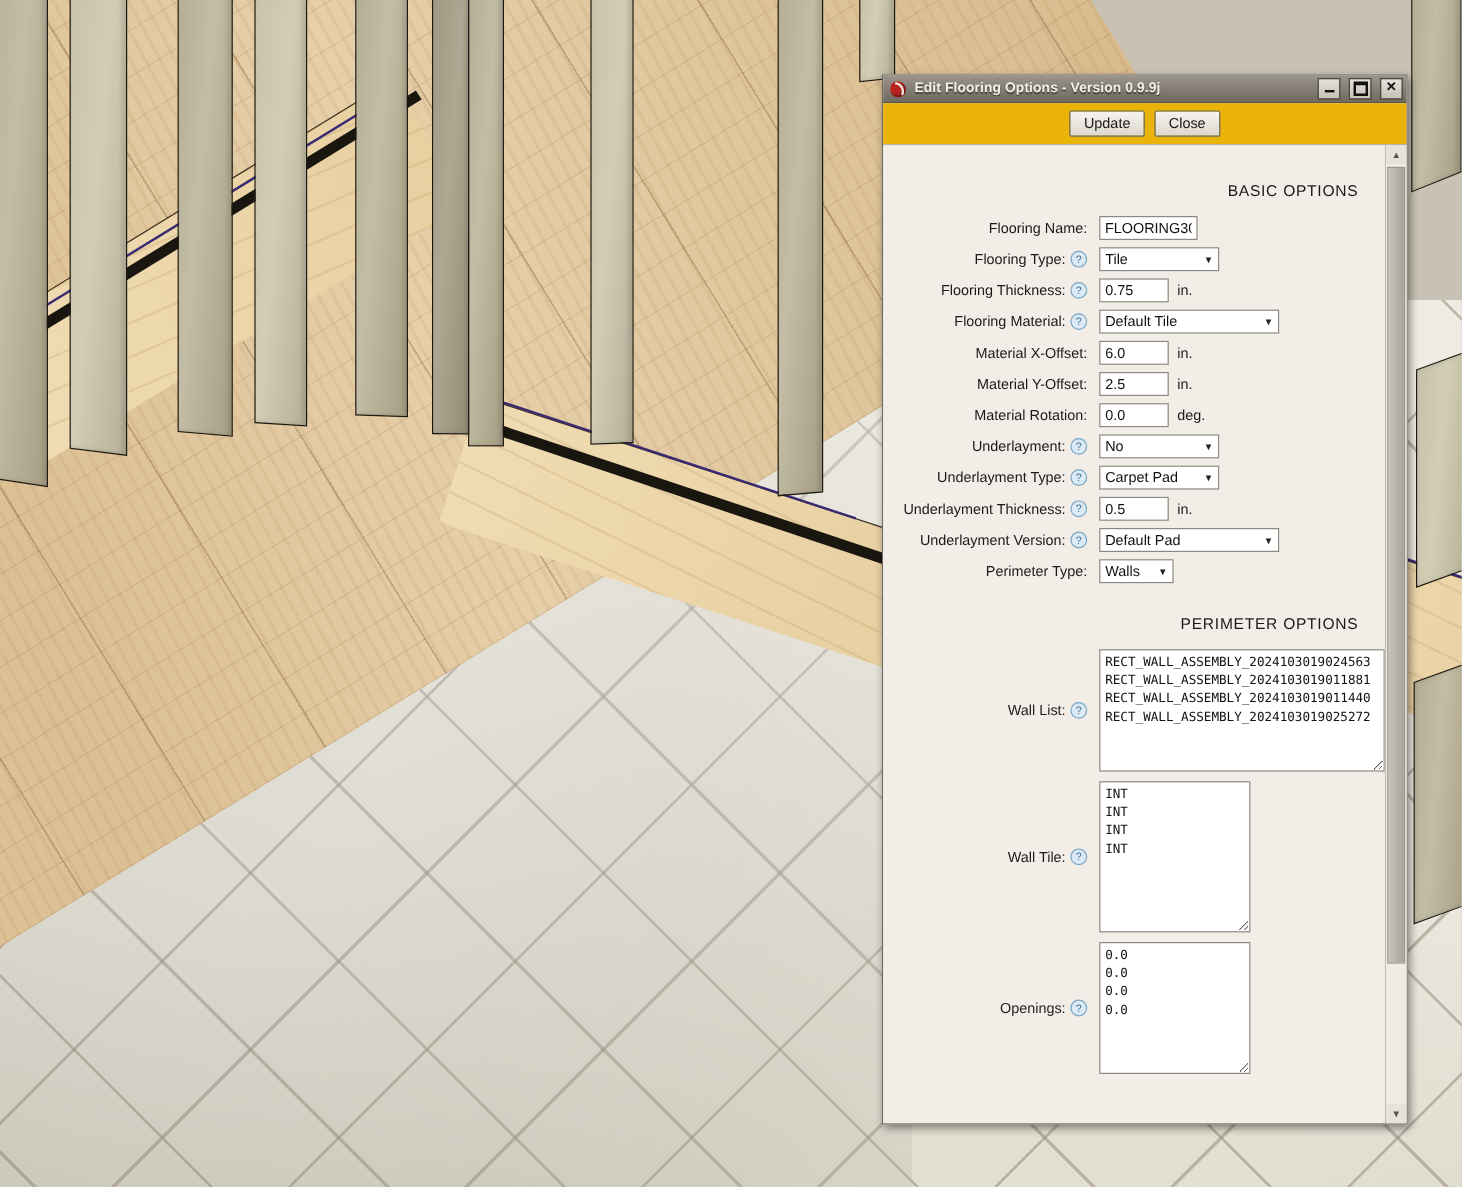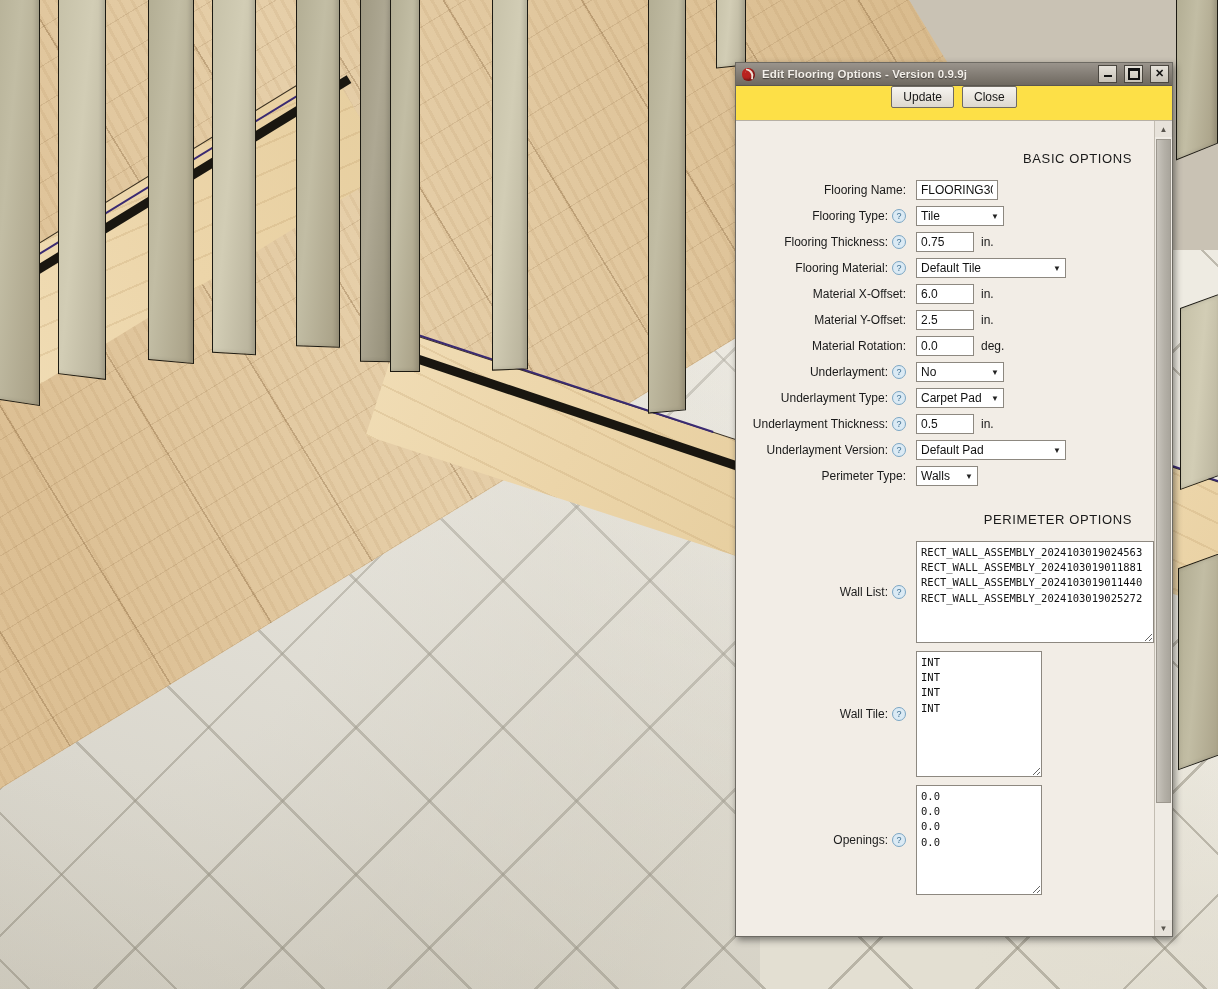--- a/index.html
+++ b/index.html
@@ -109,23 +109,23 @@
     border:1px solid #4a463f;
     display:flex;align-items:center;justify-content:center;
     font-size:10px;line-height:1;color:#111;cursor:pointer;
     font-family:"Liberation Sans", sans-serif;
   }
   .winbtn .gl{display:block;font-size:11px;font-weight:bold;margin-top:-1px;}
   .winbtn.min .gl{margin-top:4px;border-bottom:2px solid #111;width:8px;height:0;}
   .winbtn.max .gl{width:8px;height:7px;border:2px solid #111;border-top-width:3px;}
 
   #toolbar{
-    flex:0 0 34px;background:#fde047;
+    flex:0 0 34px;background:#eab308;
     border-bottom:1px solid #b7b0a4;
-    display:flex;align-items:flex-start;justify-content:center;gap:8px;
+    display:flex;align-items:center;justify-content:center;gap:8px;
   }
   .tbtn{
     background:linear-gradient(180deg,#f6f4f0,#ddd8ce);
     border:1px solid #6f6a62;border-radius:2px;
     padding:3px 11px;font-size:12px;color:#171717;cursor:pointer;
     font-family:"Liberation Sans", sans-serif;
   }
 
   #body-wrap{flex:1 1 auto;display:flex;min-height:0;}
   #content{
@@ -167,21 +167,21 @@
     background:#fff;padding-right:18px;cursor:pointer;
   }
   .selwrap{position:relative;display:inline-block;}
   .selwrap .arw{
     position:absolute;right:5px;top:50%;transform:translateY(-45%);
     font-size:8px;color:#222;pointer-events:none;
   }
 
   .w-name{width:82px;}
   .w-num{width:58px;}
-  .w-sel-med{width:88px;}
+  .w-sel-med{width:100px;}
   .w-sel-wide{width:150px;}
   .w-sel-small{width:62px;}
 
   .tarea-row{display:flex;align-items:center;padding-left:8px;margin-bottom:8px;}
   .tarea-lbl{
     width:162px;flex:0 0 162px;text-align:right;padding-right:10px;
     display:flex;justify-content:flex-end;align-items:center;gap:4px;
     font-size:12px;
   }
   textarea.fld{

